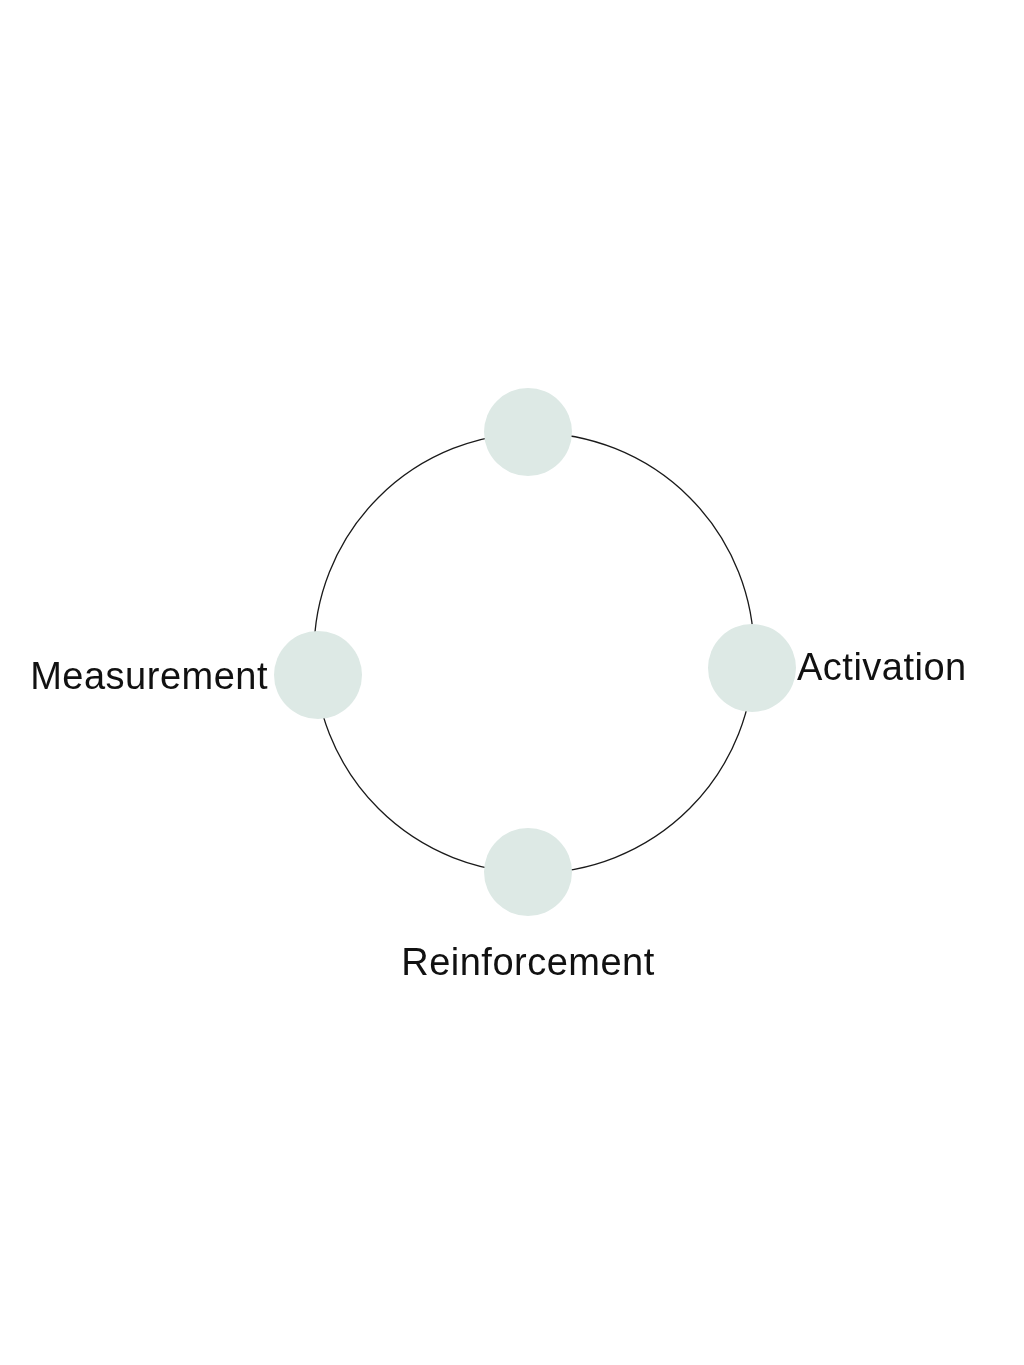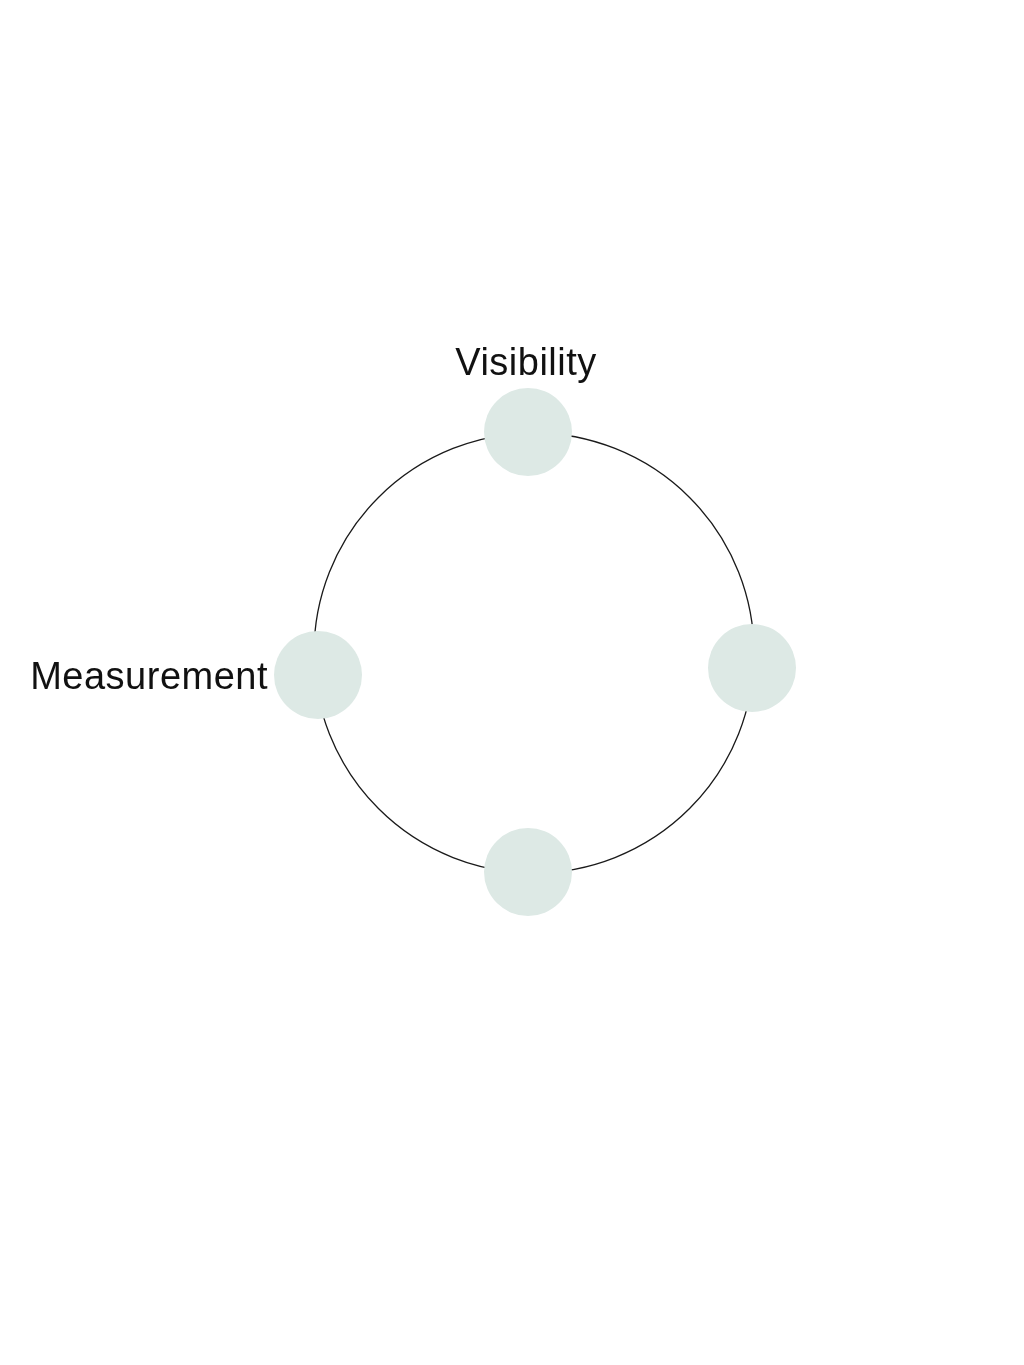--- a/index.html
+++ b/index.html
@@ -71,19 +71,20 @@
 
   <svg class="ring-svg" viewBox="0 0 1024 1365" xmlns="http://www.w3.org/2000/svg">
     <circle cx="534" cy="653" r="220" fill="none" stroke="#1a1a1a" stroke-width="1.3"></circle>
   </svg>
 
   <div class="node" style="left:528px; top:432px;"></div>
   <div class="node" style="left:752px; top:668px;"></div>
   <div class="node" style="left:528px; top:872px;"></div>
   <div class="node" style="left:318px; top:675px;"></div>
 
-  <div class="node-label label-top">Visibility</div>
 
+  <div class="node-label label-right">Activation</div>
 
+  <div class="node-label label-bottom">Reinforcement</div>
 
   <div class="node-label label-left">Measurement</div>
 
 </div>
 
 </body></html>

